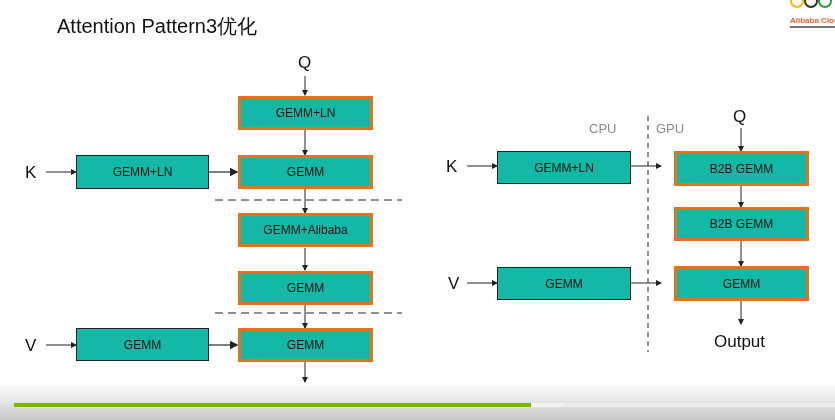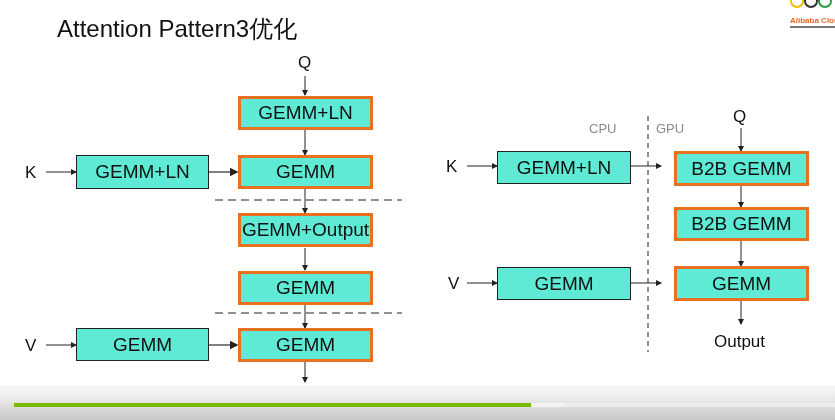--- a/index.html
+++ b/index.html
@@ -1,25 +1,25 @@
 <!DOCTYPE html>
 <html><head>
 <meta charset="utf-8">
 <style>
   html, body { margin:0; padding:0; }
   body { width:835px; height:420px; position:relative; overflow:hidden; background:#ffffff;
          font-family:"Liberation Sans", "DejaVu Sans", sans-serif; color:#111; }
-  .title { position:absolute; left:57px; top:13px; font-size:24px; color:#111; white-space:nowrap; }
+  .title { position:absolute; left:57px; top:13px; font-size:20px; color:#111; white-space:nowrap; }
   .logo { position:absolute; left:770px; top:0; width:65px; height:36px; }
   .logo .rings { position:absolute; left:20px; top:-6px; width:45px; height:14px; }
   .logo .ring { position:absolute; top:0; width:10px; height:10px; border-radius:50%; border:2px solid; }
   .logo .brand { position:absolute; left:20px; top:16px; font-size:8px; color:#e8682a; white-space:nowrap; font-weight:bold; }
   .logo .sub { position:absolute; left:20px; top:26px; width:45px; height:2px; background:#777; }
   .box { position:absolute; box-sizing:border-box; display:flex; align-items:center; justify-content:center;
-         font-size:19px; color:#111; background:#5eead4; }
+         font-size:12px; color:#111; background:#14b8a6; }
   .box.plain { border:1px solid #222; }
   .box.hl { border:3px solid #e8711f; }
   .lbl { position:absolute; font-size:17px; color:#111; }
   .dev { position:absolute; font-size:13px; color:#8a8a8a; }
   svg.lines { position:absolute; left:0; top:0; }
   .bottom-bar { position:absolute; left:0; top:385px; width:835px; height:35px;
        background:linear-gradient(#f8f8f8, #eaeaea 40%, #c8c8c8); }
   .track { position:absolute; left:14px; top:403px; width:821px; height:4px; background:#ececec; }
   .buffered { position:absolute; left:0; top:0; height:4px; background:#f3f3f3; }
   .played { position:absolute; left:0; top:0; height:4px; background:#76b900; }
@@ -69,21 +69,21 @@
     <line x1="467" y1="283" x2="497" y2="283" stroke="#222" stroke-width="1" marker-end="url(#ah)"></line>
     <line x1="630" y1="283" x2="661" y2="283" stroke="#222" stroke-width="1" marker-end="url(#ah)"></line>
     <line x1="741" y1="300" x2="741" y2="324" stroke="#222" stroke-width="1" marker-end="url(#ah)"></line>
   </svg>
 
   <div class="lbl" style="left:298px;top:53px;">Q</div>
   <div class="box hl" style="left: 238px; top: 96px; width: 135px; height: 34px; border-color: rgb(232, 113, 31);">GEMM+LN</div>
   <div class="lbl" style="left:25px;top:163px;">K</div>
   <div class="box plain" style="left:76px;top:155px;width:133px;height:34px;">GEMM+LN</div>
   <div class="box hl" style="left: 238px; top: 155px; width: 135px; height: 34px; border-color: rgb(232, 113, 31);">GEMM</div>
-  <div class="box hl" style="left: 238px; top: 213px; width: 135px; height: 34px; border-color: rgb(232, 113, 31);">GEMM+Output</div>
+  <div class="box hl" style="left: 238px; top: 213px; width: 135px; height: 34px; border-color: rgb(232, 113, 31);">GEMM+Alibaba</div>
   <div class="box hl" style="left: 238px; top: 271px; width: 135px; height: 34px; border-color: rgb(232, 113, 31);">GEMM</div>
   <div class="lbl" style="left:25px;top:336px;">V</div>
   <div class="box plain" style="left:76px;top:328px;width:133px;height:33px;">GEMM</div>
   <div class="box hl" style="left: 238px; top: 328px; width: 135px; height: 34px; border-color: rgb(232, 113, 31);">GEMM</div>
   <div class="lbl" style="left:278px;top:389px;">Output</div>
 
   <div class="dev" style="left:589px;top:121px;">CPU</div>
   <div class="dev" style="left:656px;top:121px;">GPU</div>
   <div class="lbl" style="left:733px;top:107px;">Q</div>
   <div class="lbl" style="left:446px;top:157px;">K</div>

